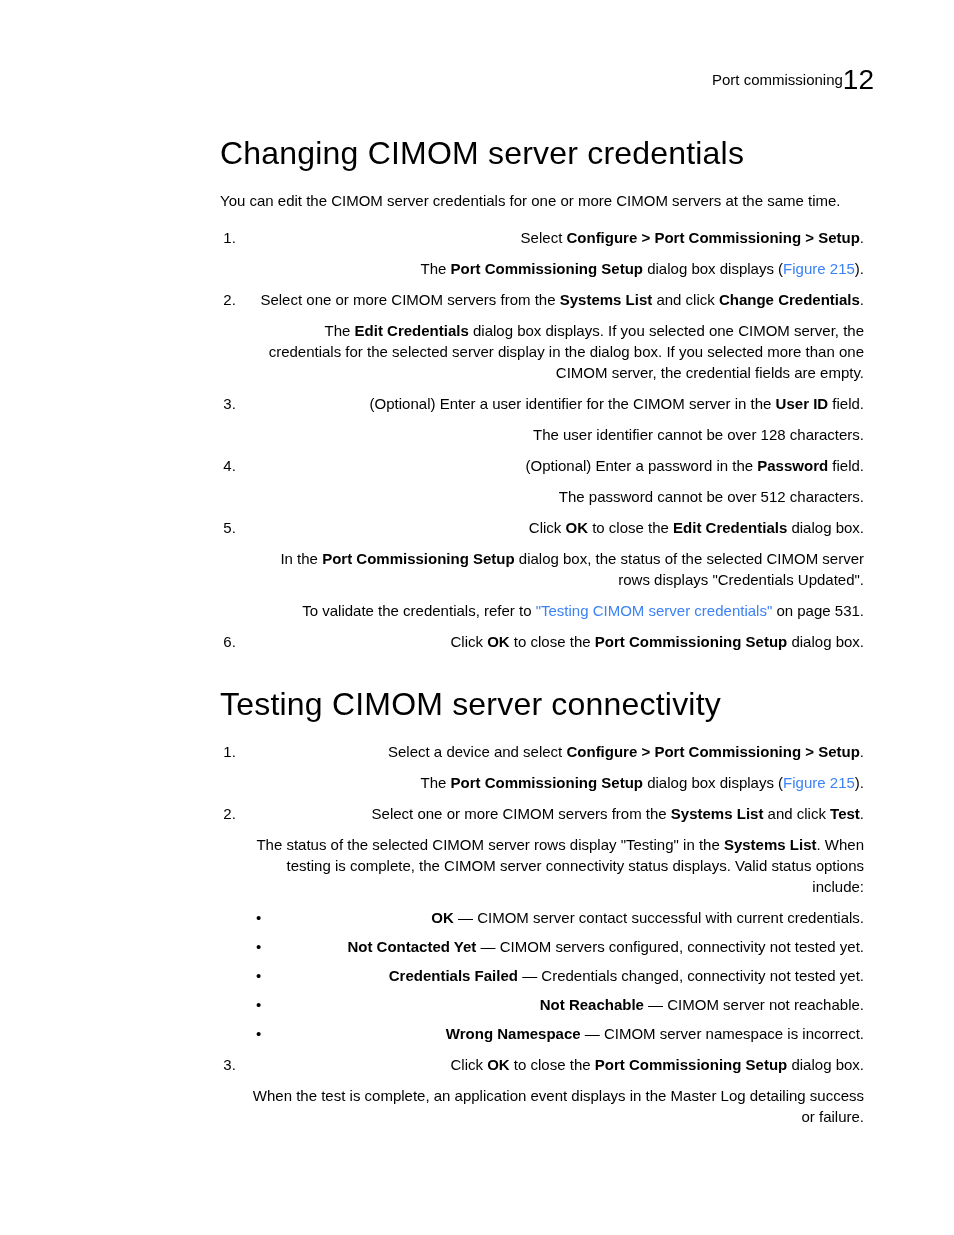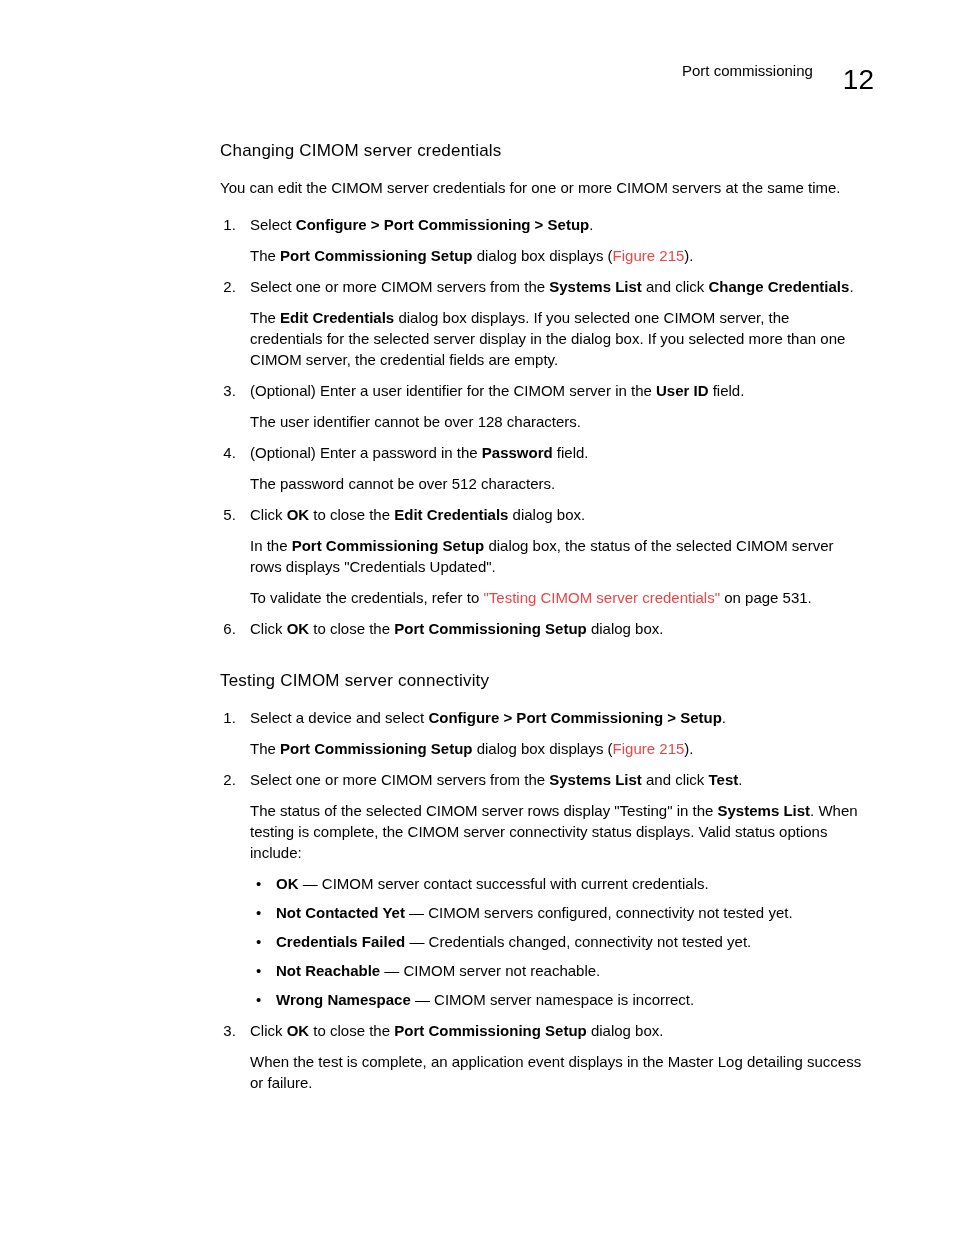--- a/index.html
+++ b/index.html
@@ -9,39 +9,39 @@
     background: #fff;
     margin: 0;
     padding: 60px 60px 60px 60px;
     width: 954px;
     box-sizing: border-box;
     line-height: 1.4;
   }
   .header {
     display: flex;
     justify-content: flex-end;
-    align-items: flex-start;
-    gap: 30px;
-    margin-bottom: 40px;
+    align-items: center;
+    margin-bottom: 32px;
     padding-right: 20px;
   }
   .header-label { font-size: 15px; }
   .header-num { font-size: 28px; font-family: Liberation Sans, sans-serif; font-weight: 400; }
   h2 {
     font-family: "Arial Narrow", Arial, sans-serif;
     font-stretch: condensed;
-    font-size: 17px;
+    font-size: 32px;
     font-weight: 400;
     margin: 30px 0 14px 0;
     letter-spacing: 0.2px;
   }
   .intro { margin: 0 0 16px 0; }
   ol {
     padding-left: 20px;
     margin: 12px 0 22px 0;
+    text-align: right;
   }
   ol > li {
     padding-left: 10px;
     margin: 0 0 10px 0;
   }
   ol > li > p { margin: 10px 0 0 0; }
   ol > li > p:first-child { margin-top: 0; }
   ul.bullets {
     list-style: none;
     padding-left: 22px;
@@ -53,21 +53,21 @@
     padding-left: 4px;
   }
   ul.bullets > li::before {
     content: "•";
     position: absolute;
     left: -16px;
     top: 0;
     font-size: 15px;
   }
   .b { font-weight: 700; }
-  a.link { color: #ef4444; text-decoration: none; }
+  a.link { color: #3b82f6; text-decoration: none; }
   .content { padding-left: 160px; padding-right: 30px; }
 </style>
 </head>
 <body>
 
 <div class="header">
   <span class="header-label">Port commissioning</span>
   <span class="header-num">12</span>
 </div>
 

